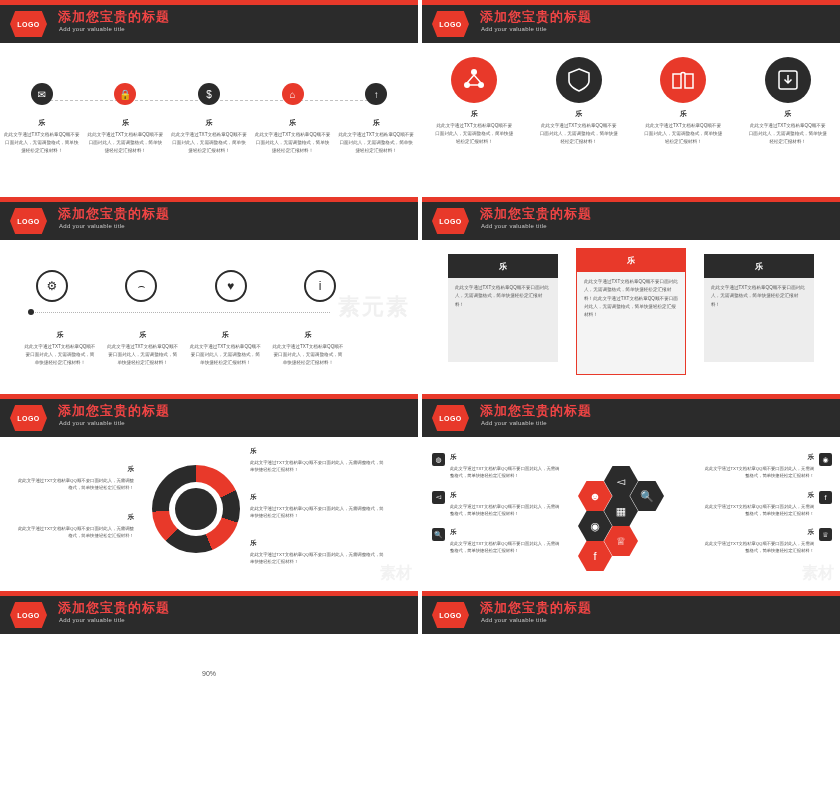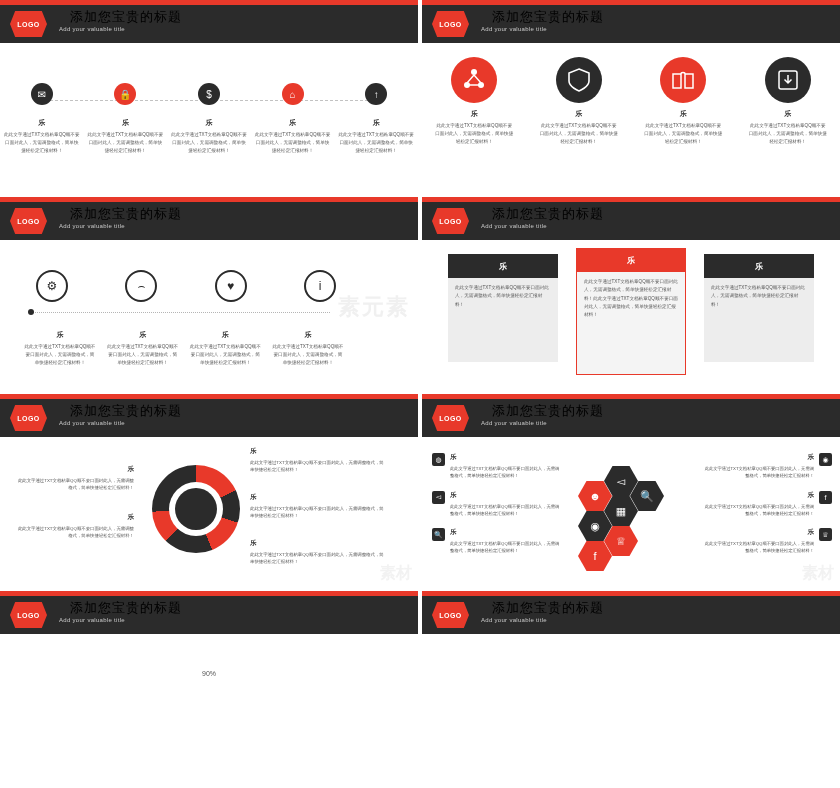--- a/index.html
+++ b/index.html
@@ -4,21 +4,21 @@
 <style>
   html,body{margin:0;padding:0;background:#ffffff;}
   body{width:840px;height:788px;font-family:"Liberation Sans",sans-serif;overflow:hidden;}
   .grid{display:grid;grid-template-columns:418px 418px;grid-template-rows:repeat(4,196px);column-gap:4px;row-gap:1px;}
   .slide{position:relative;background:#ffffff;overflow:hidden;}
   .topbar{position:absolute;left:0;right:0;top:0;height:5px;background:#e8392a;}
   .header{position:absolute;left:0;right:0;top:5px;height:38px;background:#2b2b2b;}
   .logo{position:absolute;left:10px;top:11px;width:37px;height:26px;background:#e8392a;
         clip-path:polygon(14% 0,86% 0,100% 50%,86% 100%,14% 100%,0 50%);
         color:#fff;font-size:7px;font-weight:bold;display:flex;align-items:center;justify-content:center;letter-spacing:.5px;}
-  .htitle{position:absolute;left:70px;top:8px;color:#000000;font-size:13px;font-weight:normal;letter-spacing:1px;}
+  .htitle{position:absolute;left:58px;top:8px;color:#ef4444;font-size:13px;font-weight:bold;letter-spacing:1px;}
   .hsub{position:absolute;left:59px;top:26px;color:#c9c9c9;font-size:6px;letter-spacing:.3px;}
   .body{position:absolute;left:0;right:0;top:43px;bottom:0;}
   .wm{position:absolute;right:8px;top:52px;font-size:22px;color:#f0f0f0;font-weight:bold;letter-spacing:2px;}
   .wm2{position:absolute;right:6px;bottom:6px;font-size:16px;color:#f2f2f2;font-weight:bold;}
 
   
   .s1line{position:absolute;left:40px;right:40px;top:57px;border-top:1px dashed #c2c2c2;}
   .s1row{position:absolute;left:0;right:0;top:40px;display:flex;justify-content:space-around;}
   .cir{width:22px;height:22px;border-radius:50%;display:flex;align-items:center;justify-content:center;color:#fff;font-size:10px;}
   .cir.dark{background:#2b2b2b;}

